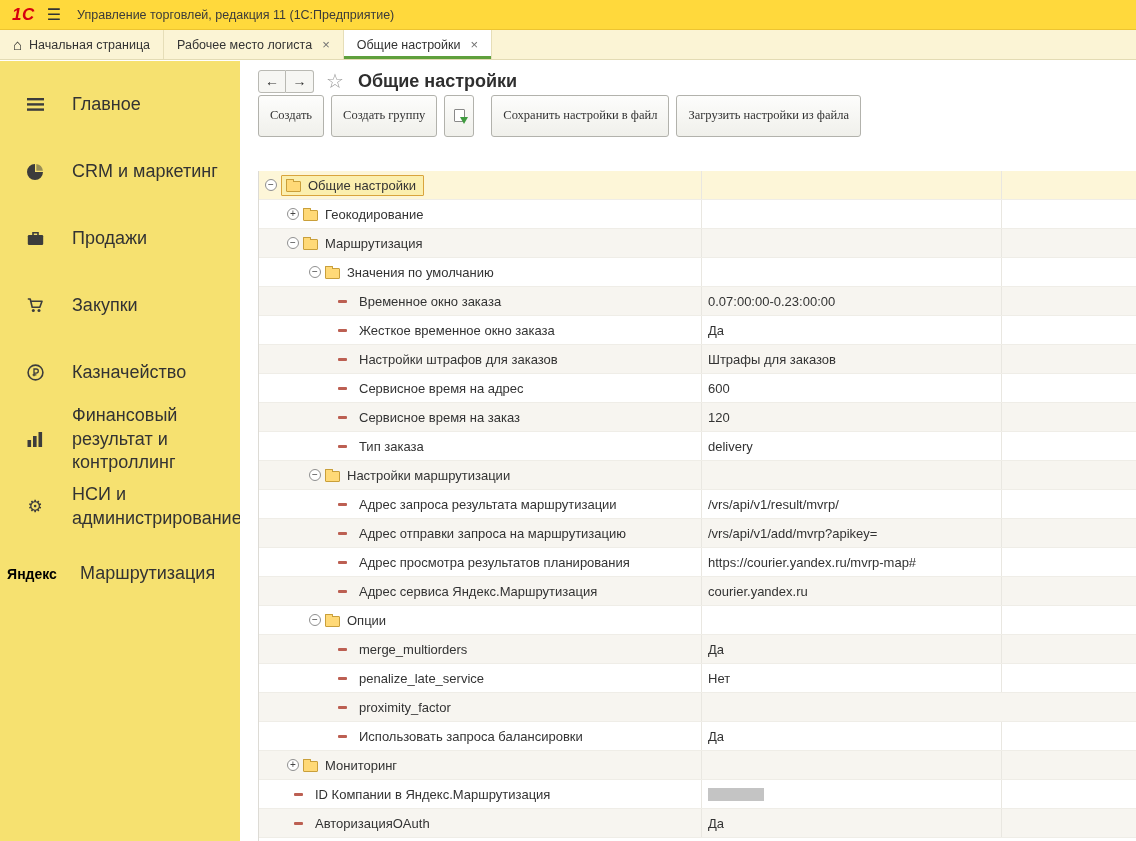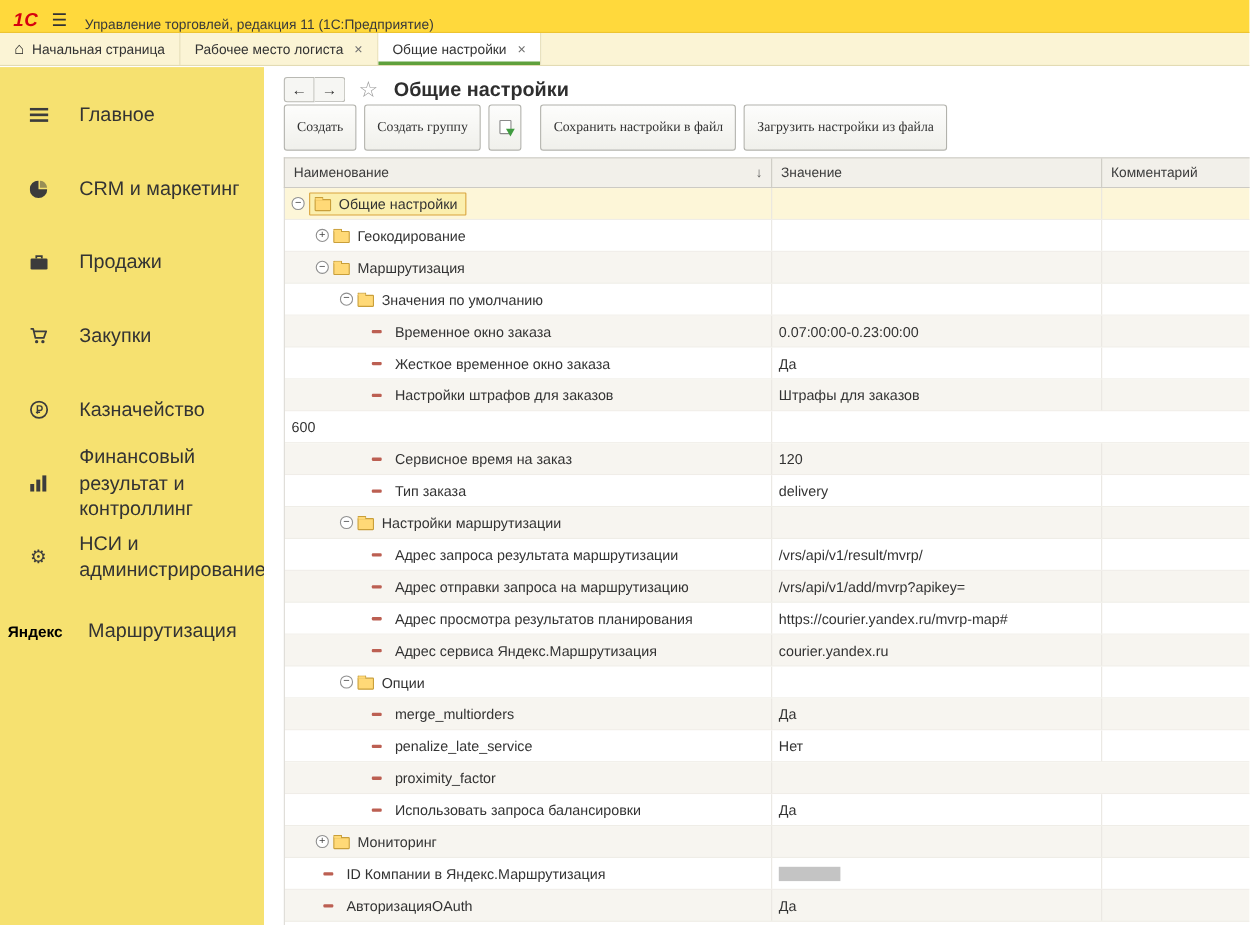--- a/index.html
+++ b/index.html
@@ -1,20 +1,20 @@
 <!DOCTYPE html>
 <html><head>
 <meta charset="utf-8">
 <style>
   * { box-sizing: border-box; }
   html,body { margin:0; padding:0; width:1136px; height:841px; overflow:hidden;
     font-family:"Liberation Sans", sans-serif; background:#fff; cursor:default; }
 
   
-  .topbar { height:30px; background:#FFD93C; display:flex; align-items:flex-end;
+  .topbar { height:30px; background:#FFD93C; display:flex; align-items:center;
     gap:12px; padding:0 12px; border-bottom:1px solid #EDC431; }
   .logo { color:#D6000F; font-weight:bold; font-style:italic; font-size:17px; letter-spacing:.5px; }
   .burger { font-size:16px; color:#333; }
   .wtitle { font-size:12.5px; color:#3a3a3a; margin-left:4px; }
 
   
   .tabbar { height:30px; background:#FBF4D5; display:flex; border-bottom:1px solid #E3DBB4; }
   .tab { display:flex; align-items:center; gap:7px; padding:0 13px; font-size:12.5px;
     color:#333; border-right:1px solid #E6DEB8; white-space:nowrap; }
   .tab.active { background:#fff; box-shadow: inset 0 -3px 0 #5FA03C; }
@@ -194,32 +194,20 @@
     <button class="btn">Создать</button>
     <button class="btn">Создать группу</button>
     <button class="btn iconbtn">
       <span class="doc-icon"></span>
     </button>
     <button class="btn gapleft">Сохранить настройки в файл</button>
     <button class="btn">Загрузить настройки из файла</button>
   </div>
 
   <div class="table">
-    <div class="thead">
-      <div class="th">
-        <span>Наименование</span>
-        <span class="sort">↓</span>
-      </div>
-      <div class="th">
-        <span>Значение</span>
-      </div>
-      <div class="th">
-        <span>Комментарий</span>
-      </div>
-    </div>
     <div class="tbody" id="tbody">
         <div class="row selected">
           <div class="cell name-cell" style="padding-left: 6px;">
             <span class="expander">−</span>
             <span class="selbox">
               <span class="folder"></span>
               <span>Общие настройки</span>
             </span>
           </div>
           <div class="cell value-cell"></div>
@@ -273,20 +261,25 @@
         <div class="row stripe">
           <div class="cell name-cell" style="padding-left: 72px;">
             <span class="leaf-sp"></span>
             <span class="dash"></span>
             <span>Настройки штрафов для заказов</span>
           </div>
           <div class="cell value-cell">Штрафы для заказов</div>
           <div class="cell comment-cell"></div>
         </div>
         <div class="row">
+          <div class="cell name-cell" style="padding-left: 72px;">
+            <span class="leaf-sp"></span>
+            <span class="dash"></span>
+            <span>Сервисное время на адрес</span>
+          </div>
           <div class="cell value-cell">600</div>
           <div class="cell comment-cell"></div>
         </div>
         <div class="row stripe">
           <div class="cell name-cell" style="padding-left: 72px;">
             <span class="leaf-sp"></span>
             <span class="dash"></span>
             <span>Сервисное время на заказ</span>
           </div>
           <div class="cell value-cell">120</div>

